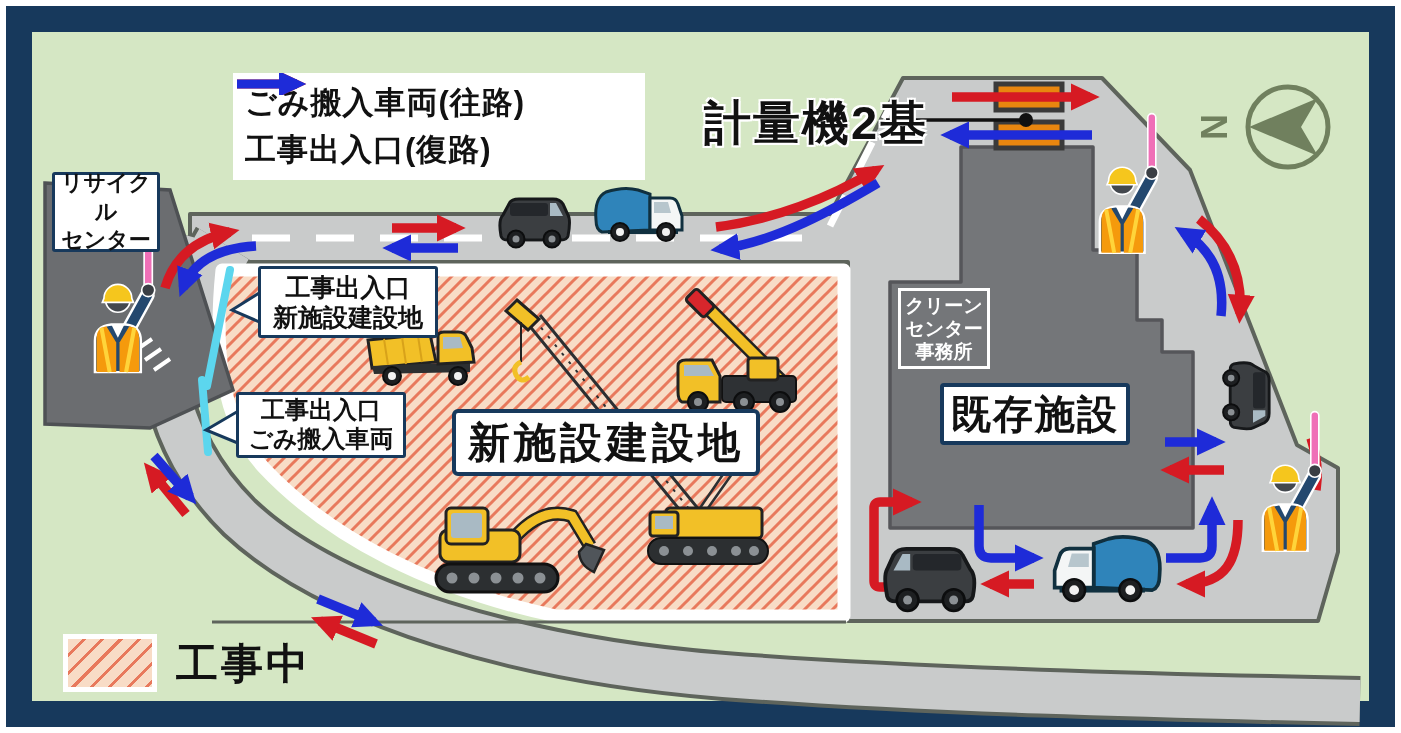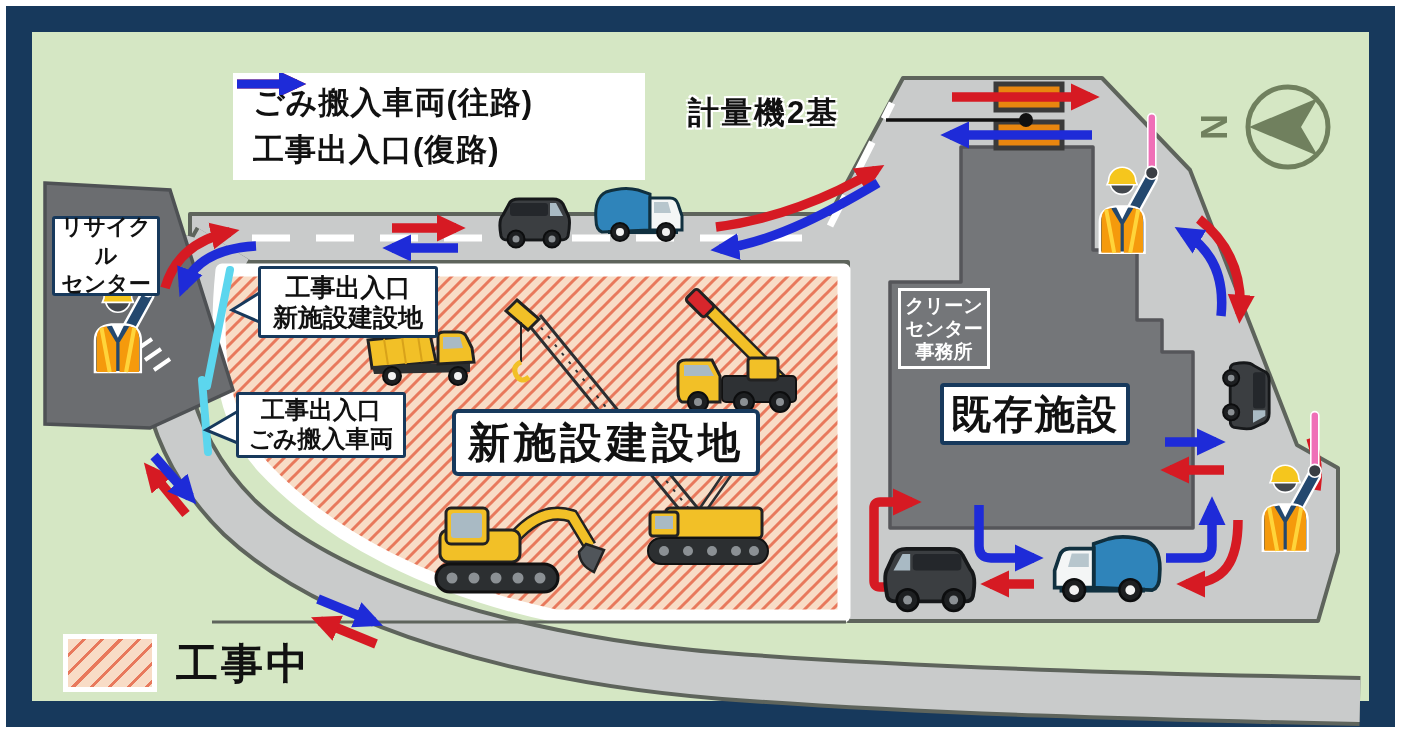--- a/index.html
+++ b/index.html
@@ -1,28 +1,28 @@
 <!DOCTYPE html>
 <html><head>
 <meta charset="utf-8">
 <style>
   html,body{margin:0;padding:0;background:#ffffff;}
   .stage{position:relative;width:1401px;height:733px;overflow:hidden;
          font-family:"Liberation Sans","DejaVu Sans",sans-serif;}
   .stage svg{position:absolute;left:0;top:0;}
   .lbl{position:absolute;box-sizing:border-box;color:#111;}
   .legend{left:233px;top:73px;width:412px;height:107px;background:#fff;
-          display:flex;flex-direction:column;justify-content:space-evenly;padding:4px 20px;}
+          display:flex;flex-direction:column;justify-content:space-evenly;padding:4px 12px;}
   .legend-row{display:flex;align-items:center;gap:18px;}
   .legend-row span{font-size:31px;font-weight:bold;letter-spacing:1px;white-space:nowrap;}
-  .weigh-label{left:688px;top:92px;font-size:31px;font-weight:bold;letter-spacing:2px;
+  .weigh-label{left:704px;top:92px;font-size:47px;font-weight:bold;letter-spacing:2px;
      text-shadow:2px 2px 0 #fff,-2px 2px 0 #fff,2px -2px 0 #fff,-2px -2px 0 #fff,0 2px 0 #fff,0 -2px 0 #fff;}
   .navybox{background:#fff;border:3px solid #17395c;border-radius:3px;display:flex;
            flex-direction:column;align-items:center;justify-content:center;text-align:center;}
-  .recycle{left:52px;top:172px;width:108px;height:80px;font-size:22px;font-weight:bold;line-height:1.3;margin-top:44px;}
+  .recycle{left:52px;top:172px;width:108px;height:80px;font-size:22px;font-weight:bold;line-height:1.3;}
   .gate1{left:258px;top:266px;width:180px;height:72px;font-size:25px;font-weight:bold;line-height:1.2;}
   .gate2{left:236px;top:392px;width:170px;height:66px;font-size:24px;font-weight:bold;line-height:1.2;}
   .newfac{left:452px;top:409px;width:308px;height:67px;font-size:42px;font-weight:bold;
           letter-spacing:4px;border-width:4px;border-radius:6px;}
   .exfac{left:940px;top:383px;width:190px;height:62px;font-size:40px;font-weight:bold;
          letter-spacing:2px;border-width:4px;border-radius:4px;}
   .office{left:898px;top:288px;width:92px;height:81px;border:3px solid #fff;color:#fff;
           font-size:19px;font-weight:bold;line-height:1.22;display:flex;flex-direction:column;
           align-items:center;justify-content:center;text-align:center;}
   .cswatch{left:63px;top:634px;width:94px;height:58px;border:5px solid #fff;

